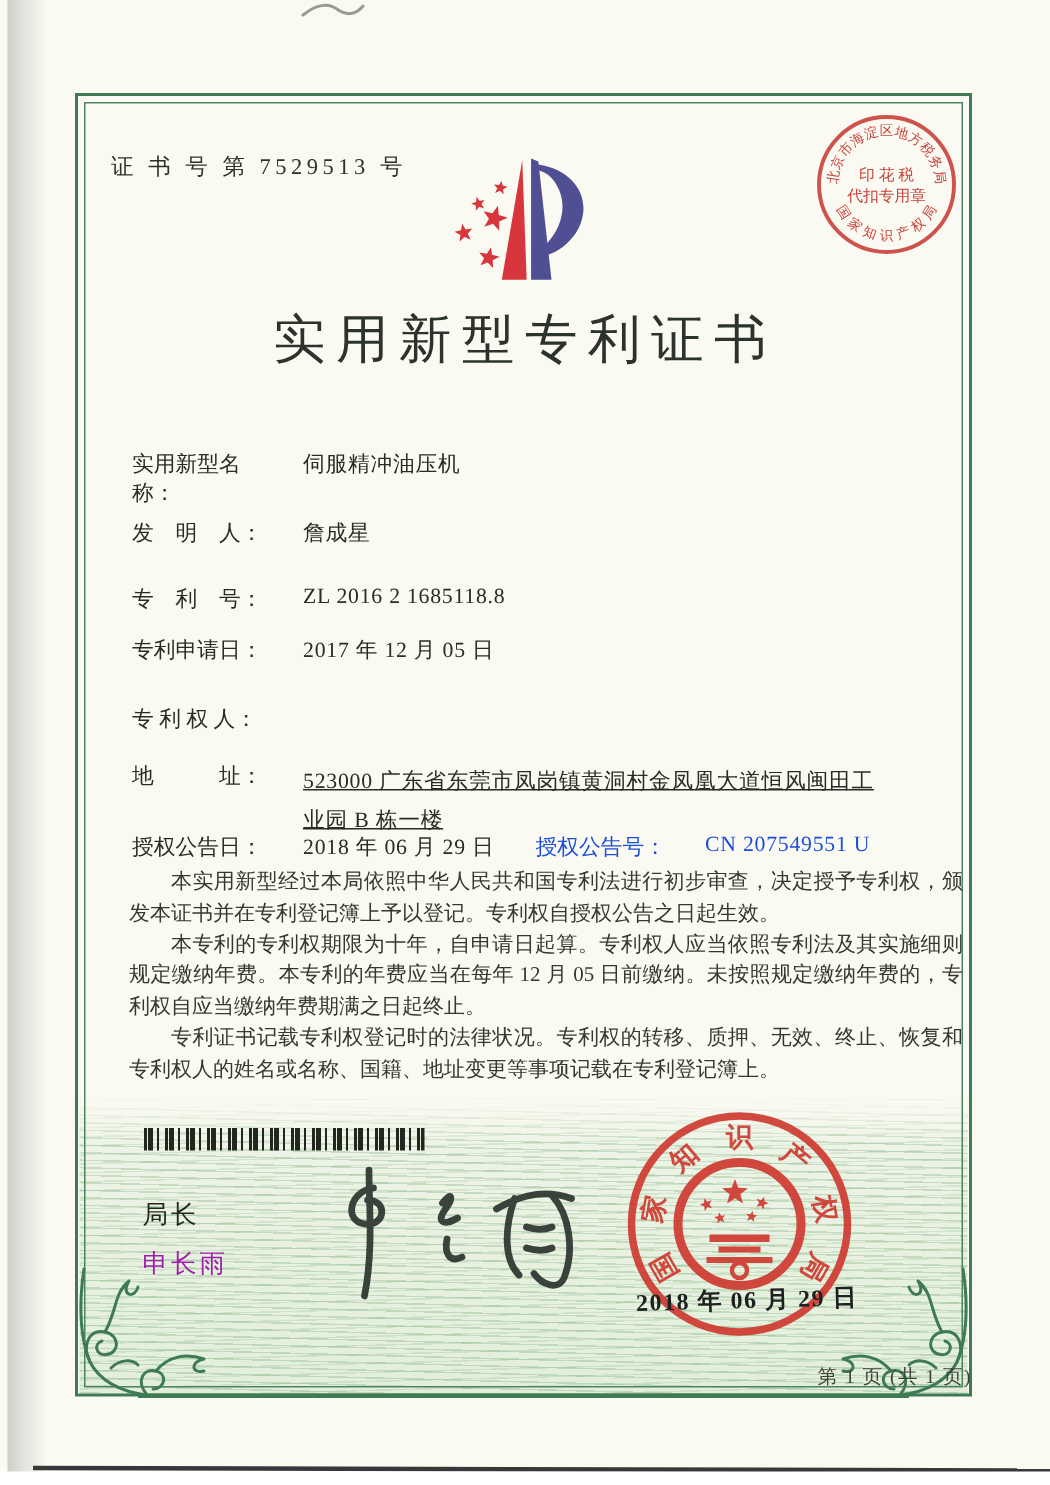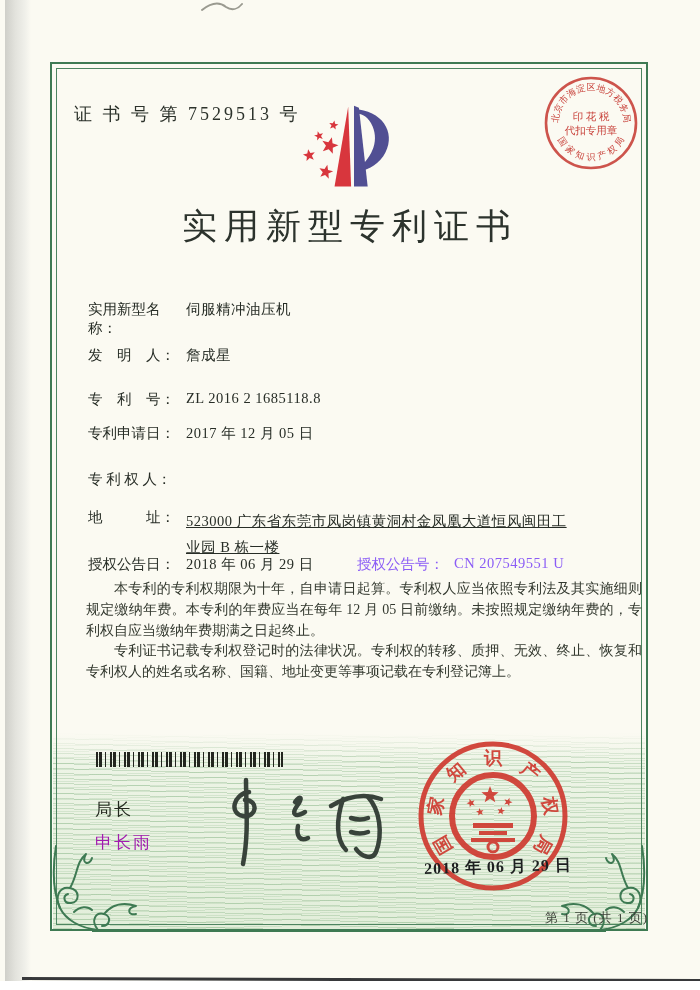--- a/index.html
+++ b/index.html
@@ -17,27 +17,27 @@
   #border-inner{left:56px;top:68px;width:586px;height:857px;border:1px solid #4d8560;box-sizing:border-box;}
   
   #guilloche{left:53px;top:733px;width:592px;height:196px;
     background:
       repeating-linear-gradient(1.5deg, rgba(110,165,110,0.30) 0 1px, rgba(0,0,0,0) 1px 5px),
       repeating-linear-gradient(-1.5deg, rgba(110,165,110,0.18) 0 1px, rgba(0,0,0,0) 1px 6px),
       linear-gradient(#eff5e8,#e2eeda);}
   #guilloche::before{content:"";position:absolute;left:0;top:0;width:100%;height:30px;
     background:linear-gradient(to bottom,#fbfaf2,rgba(251,250,242,0));}
   #bottom-rule{left:92px;top:929px;width:514px;height:3px;background:#3e7a53;}
-  #cert-no{left:74px;top:102px;font-size:18px;letter-spacing:3px;color:#2c322b;}
+  #cert-no{left:74px;top:102px;font-size:15px;letter-spacing:3px;color:#2c322b;}
   #title{left:0;top:203px;width:700px;text-align:center;font-size:35px;letter-spacing:7px;color:#2c332d;}
   .frow{left:88px;width:560px;font-size:14.5px;display:flex;color:#272d26;}
   .flabel{display:inline-block;width:97px;flex:0 0 97px;}
-  .fvalue{display:inline-block;margin-left:1px;letter-spacing:0.5px;}
+  .fvalue{display:inline-block;margin-left:17px;letter-spacing:0.5px;}
   .fvalue.wrap{width:382px;line-height:26px;text-decoration:underline;}
-  #row-grant-no{left:357px;top:555px;font-size:14.5px;display:flex;color:#8b5cf6;}
+  #row-grant-no{left:357px;top:555px;font-size:14.5px;display:flex;color:#1d4ed8;}
   #row-grant-no .flabel{width:96px;flex:0 0 96px;}
   #paragraphs{left:86px;top:579px;width:556px;font-size:14px;line-height:20.8px;
     color:#33392f;text-align:justify;}
   #paragraphs p{margin:0;text-indent:2em;}
   
   #barcode{left:96px;top:752px;width:187px;height:15px;background:
     repeating-linear-gradient(90deg,#23261f 0 2px,rgba(0,0,0,0) 2px 3px,#23261f 3px 6px,
       rgba(0,0,0,0) 6px 9px,#23261f 9px 10px,rgba(0,0,0,0) 10px 14px);}
   
   #director-label{left:95px;top:798px;font-size:17px;letter-spacing:2px;color:#23291f;}
@@ -152,20 +152,21 @@
 <div class="frow abs" style="top:555px">
   <span class="flabel">授权公告日：</span>
   <span class="fvalue">2018 年 06 月 29 日</span>
 </div>
 <div id="row-grant-no" class="abs">
   <span class="flabel">授权公告号：</span>
   <span class="fvalue">CN 207549551 U</span>
 </div>
 
 <div id="paragraphs" class="abs">
+  <p>本实用新型经过本局依照中华人民共和国专利法进行初步审查，决定授予专利权，颁发本证书并在专利登记簿上予以登记。专利权自授权公告之日起生效。</p>
   <p>本专利的专利权期限为十年，自申请日起算。专利权人应当依照专利法及其实施细则规定缴纳年费。本专利的年费应当在每年 12 月 05 日前缴纳。未按照规定缴纳年费的，专利权自应当缴纳年费期满之日起终止。</p>
   <p>专利证书记载专利权登记时的法律状况。专利权的转移、质押、无效、终止、恢复和专利权人的姓名或名称、国籍、地址变更等事项记载在专利登记簿上。</p>
 </div>
 
 <div id="barcode" class="abs"></div>
 
 <div id="director-label" class="abs">局长</div>
 <div id="director-name" class="abs">申长雨</div>
 
 <svg class="abs" style="left:205px;top:772px;" width="195" height="110" viewBox="0 0 195 110">

